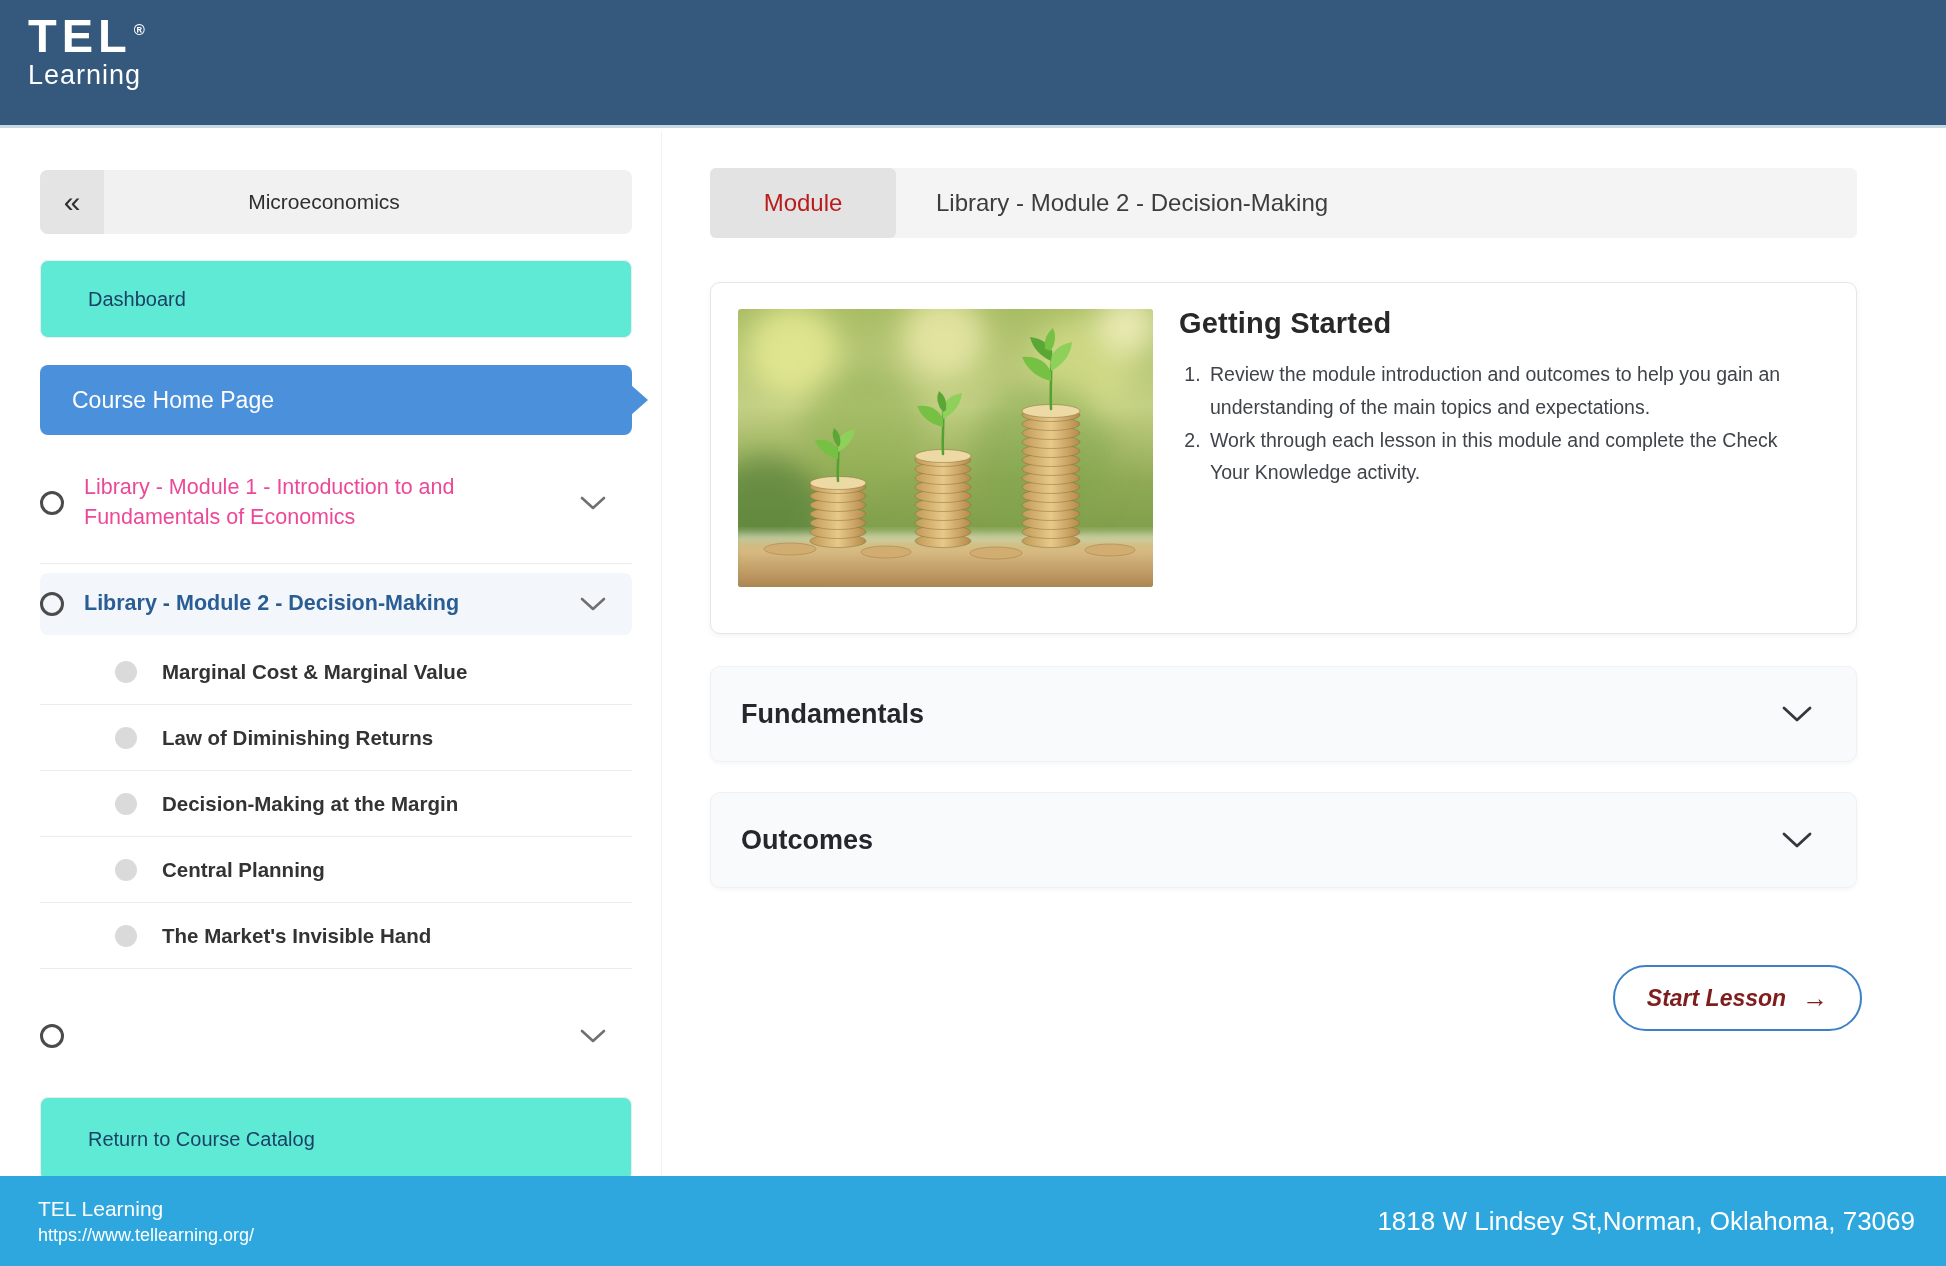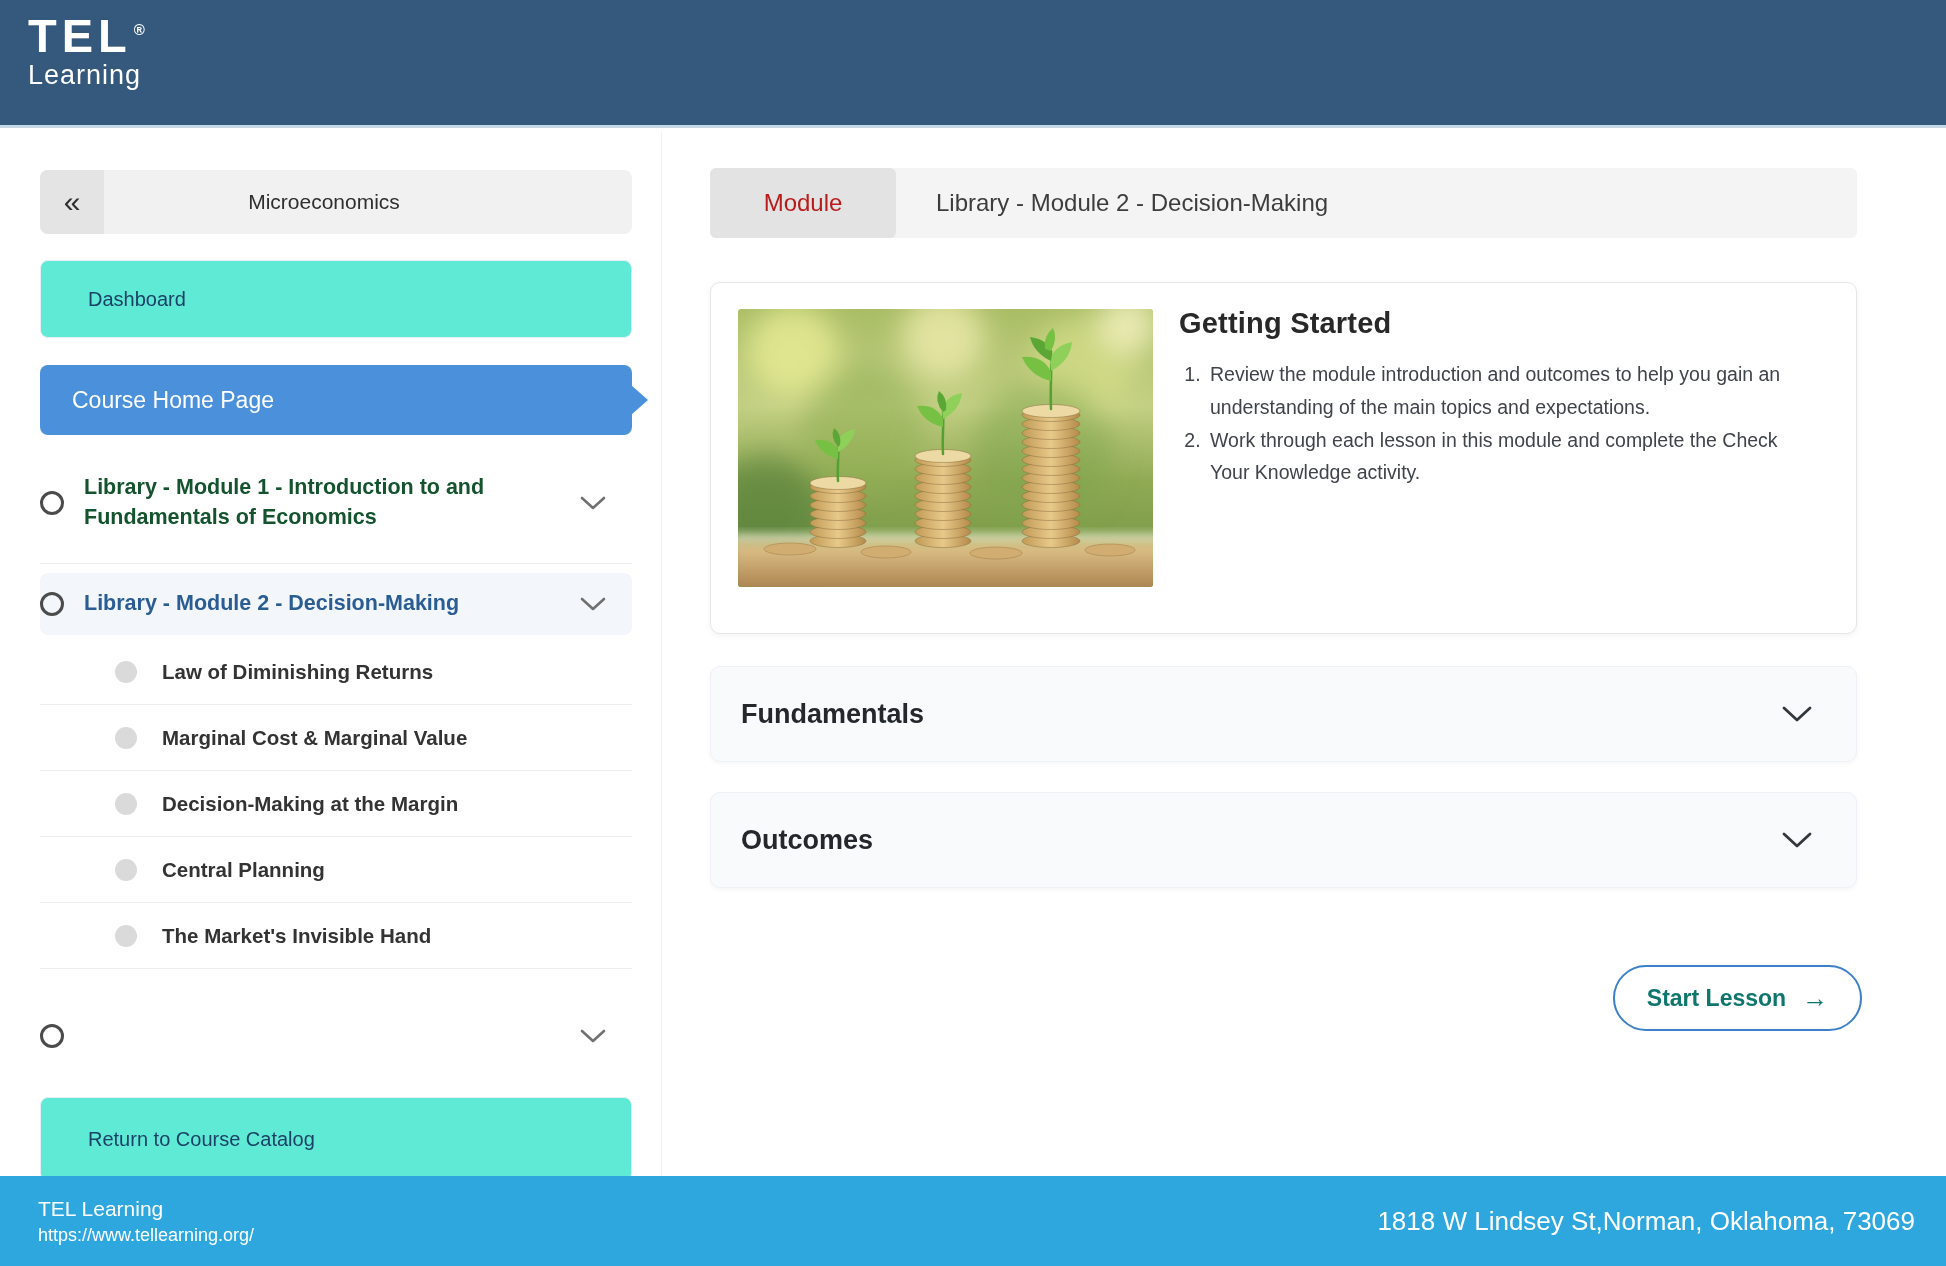--- a/index.html
+++ b/index.html
@@ -31,21 +31,21 @@
   .course-home { position:relative; margin-top:27px; height:70px; background:#4b90da;
                  border-radius:8px; display:flex; align-items:center; padding-left:32px;
                  font-size:23px; color:#ffffff; cursor:pointer; }
   .course-home::after { content:""; position:absolute; right:-16px; top:50%; margin-top:-15px;
                         border-top:15px solid transparent; border-bottom:15px solid transparent;
                         border-left:17px solid #4b90da; }
   .mod-row { display:flex; align-items:center; padding:10px 26px 10px 0; cursor:pointer; }
   .mod-row.first { margin-top:26px; min-height:84px; }
   .mod-radio { width:24px; height:24px; border:3px solid #4b4b4b; border-radius:50%;
                flex-shrink:0; margin-right:20px; background:transparent; }
-  .mod-label { flex:1; font-size:21.5px; font-weight:700; color:#14532d; line-height:1.38; max-width:402px; }
+  .mod-label { flex:1; font-size:21.5px; font-weight:400; color:#ec4899; line-height:1.38; max-width:402px; }
   .mod-row.active { margin-top:9px; height:62px; background:#f3f6fa; border-radius:8px; padding:0 26px 0 0; }
   .mod-row.active .mod-label { color:#2b5d95; font-weight:600; }
   .chev { flex-shrink:0; margin-left:auto; }
   .side-divider { border:none; border-top:1px solid #ececec; margin-top:18px; }
   .lessons { margin-top:4px; }
   .lesson-row { display:flex; align-items:center; height:66px; padding-left:75px;
                 border-bottom:1px solid #ededed; cursor:pointer; }
   .lesson-dot { width:22px; height:22px; border-radius:50%; background:#dadada;
                 flex-shrink:0; margin-right:25px; }
   .lesson-label { font-size:20.5px; font-weight:700; color:#333333; }
@@ -77,21 +77,21 @@
                box-shadow:0 2px 5px rgba(0,0,0,0.04);
                display:flex; align-items:center; padding:0 44px 0 30px; cursor:pointer; }
   .accordion.intro { top:535px; }
   .accordion.outcomes { top:661px; }
   .accordion-label { flex:1; font-size:27px; font-weight:600; color:#24282d; }
 
   .start-btn { position:absolute; left:951px; top:834px; width:249px; height:66px;
                background:#fff; border:2px solid #3c80c9; border-radius:34px;
                display:flex; align-items:center; justify-content:center; gap:16px;
                font-family:"Liberation Sans", sans-serif;
-               font-size:23px; font-weight:600; color:#0f766e; cursor:pointer; }
+               font-size:23px; font-weight:600; color:#7f1d1d; cursor:pointer;font-style:italic; }
   .start-arrow { font-size:26px; font-weight:400; line-height:1; }
 
   
   .footer { position:absolute; left:0; right:0; bottom:0; height:90px; background:#2da7de;
             z-index:10; display:flex; align-items:center; justify-content:space-between;
             padding:0 31px 0 38px; color:#fff; }
   .footer-org { font-size:21px; line-height:1.35; }
   .footer-url { font-size:18px; line-height:1.35; cursor:pointer; }
   .footer-address { font-size:26px; }
 </style>
@@ -138,25 +138,25 @@
       <span class="mod-radio"></span>
       <span class="mod-label">Library - Module 2 - Decision-Making</span>
       <svg class="chev" width="26" height="15" viewBox="0 0 26 15">
         <path d="M2 2 L13 12 L24 2" fill="none" stroke="#707070" stroke-width="2.6" stroke-linecap="round" stroke-linejoin="round"></path>
       </svg>
     </div>
 
     <div class="lessons">
       <div class="lesson-row">
         <span class="lesson-dot"></span>
+        <span class="lesson-label">Marginal Cost &amp; Marginal Value</span>
+      </div>
+      <div class="lesson-row">
+        <span class="lesson-dot"></span>
         <span class="lesson-label">Law of Diminishing Returns</span>
-      </div>
-      <div class="lesson-row">
-        <span class="lesson-dot"></span>
-        <span class="lesson-label">Marginal Cost &amp; Marginal Value</span>
       </div>
       <div class="lesson-row">
         <span class="lesson-dot"></span>
         <span class="lesson-label">Decision-Making at the Margin</span>
       </div>
       <div class="lesson-row">
         <span class="lesson-dot"></span>
         <span class="lesson-label">Central Planning</span>
       </div>
       <div class="lesson-row">

